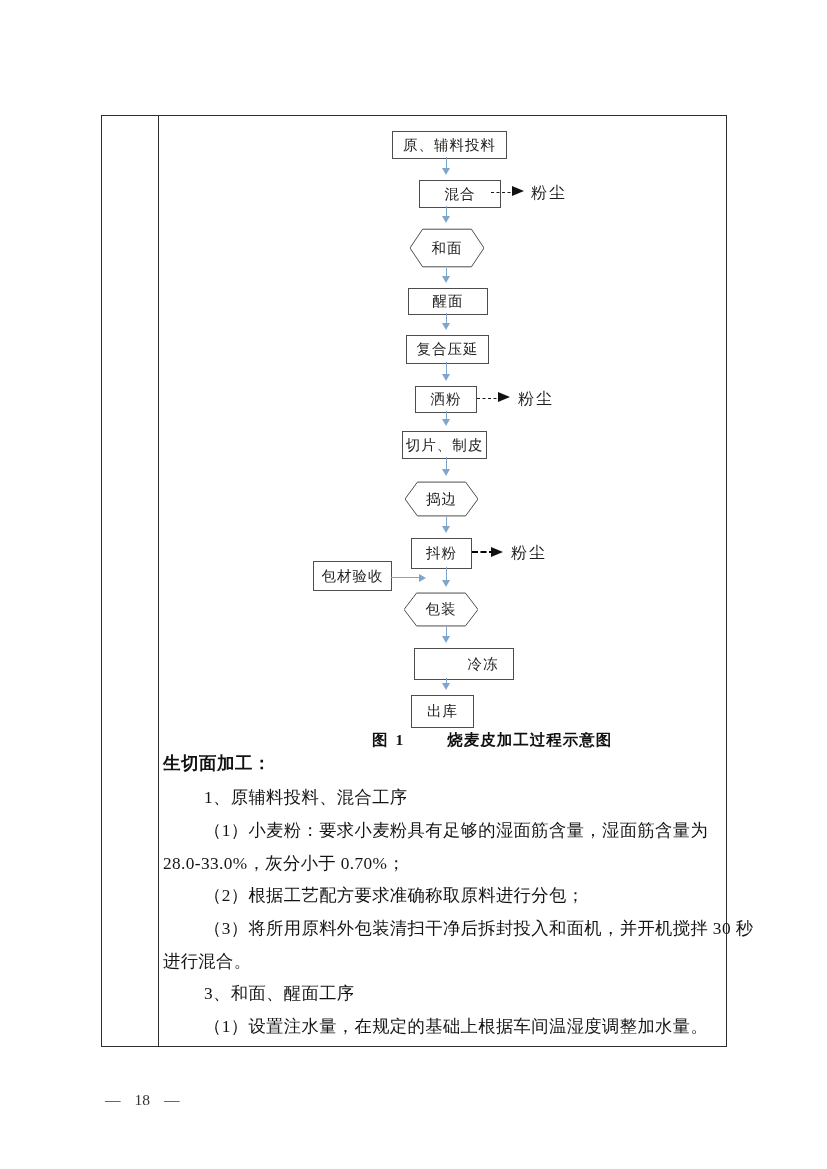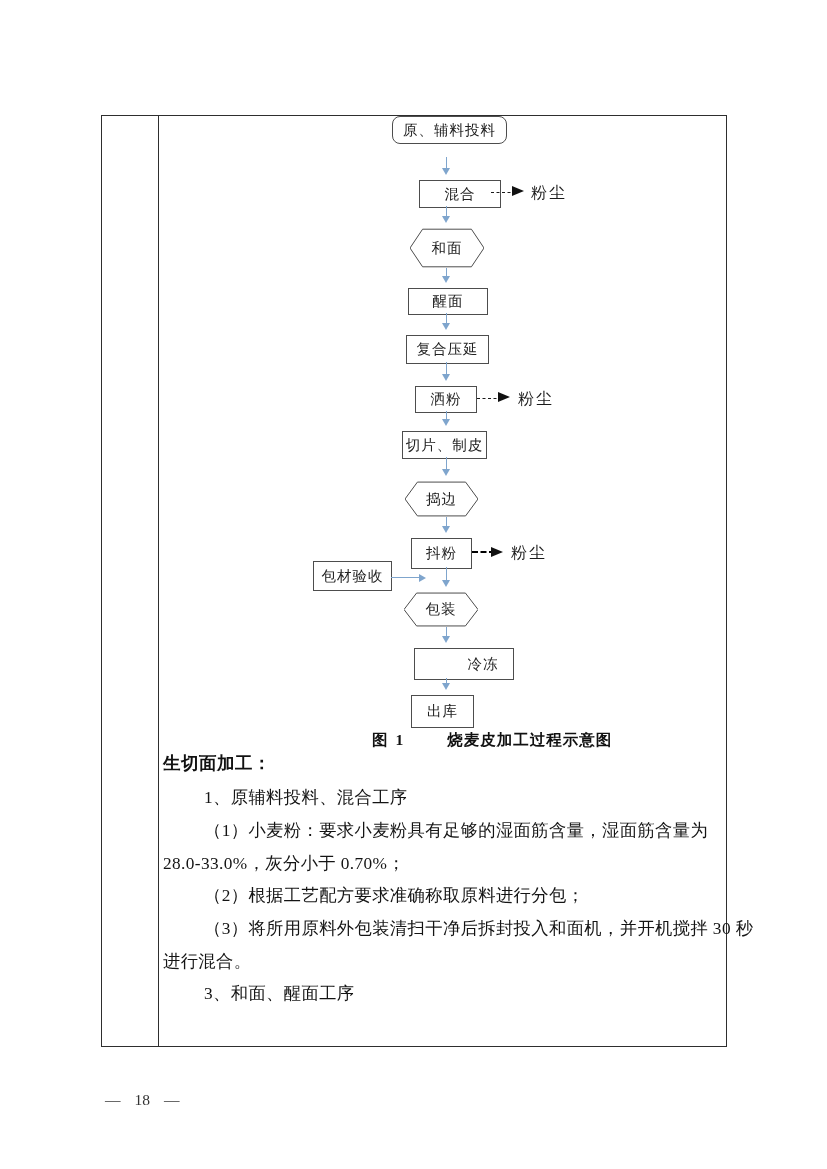--- a/index.html
+++ b/index.html
@@ -61,21 +61,21 @@
 <body>
 
 <div class="page">
 
   <div class="table-frame">
     <div class="col-divider"></div>
   </div>
 
   <div>
 
-    <div class="node rect" style="left:392px;top:116px;width:113px;height:26px;border-radius:8px;">
+    <div class="node rect" style="left:392px;top:131px;width:113px;height:26px;">
       <span>原、辅料投料</span>
     </div>
 
     <div class="varrow" style="left:446px;top:157px;height:15px;"></div>
 
     <div class="node rect" style="left:419px;top:180px;width:80px;height:26px;">
       <span>混合</span>
     </div>
 
     <div class="darrow" style="left:491px;top:192px;width:25px;"></div>
@@ -170,20 +170,21 @@
   <div class="heading">生切面加工：</div>
 
   <div class="bodytext">
     <div class="line indent">1、原辅料投料、混合工序</div>
     <div class="line indent">（1）小麦粉：要求小麦粉具有足够的湿面筋含量，湿面筋含量为</div>
     <div class="line">28.0-33.0%，灰分小于 0.70%；</div>
     <div class="line indent">（2）根据工艺配方要求准确称取原料进行分包；</div>
     <div class="line indent">（3）将所用原料外包装清扫干净后拆封投入和面机，并开机搅拌 30 秒</div>
     <div class="line">进行混合。</div>
     <div class="line indent">3、和面、醒面工序</div>
+    <div class="line indent">（1）设置注水量，在规定的基础上根据车间温湿度调整加水量。</div>
   </div>
 
   <div class="footer">
     <span>—</span>
     <span>18</span>
     <span>—</span>
   </div>
 
 </div>
 

